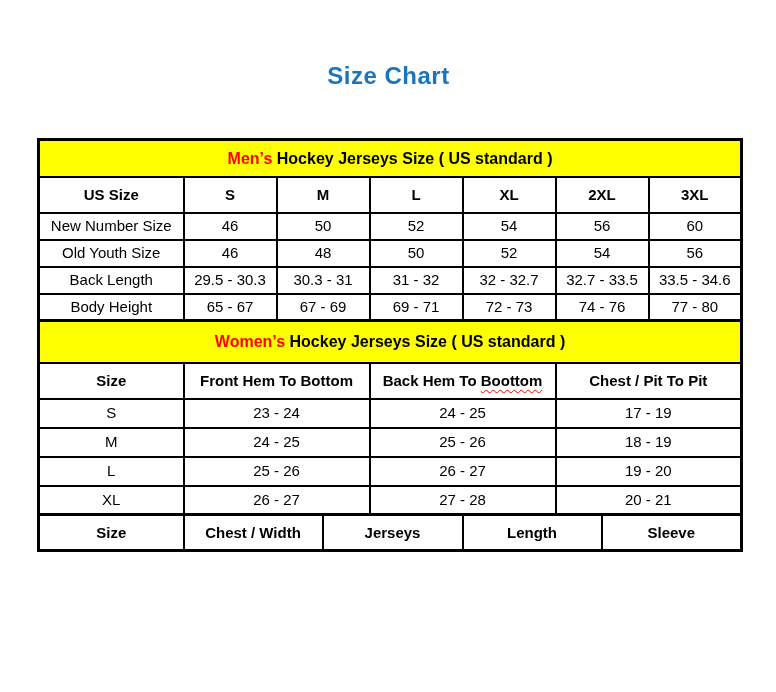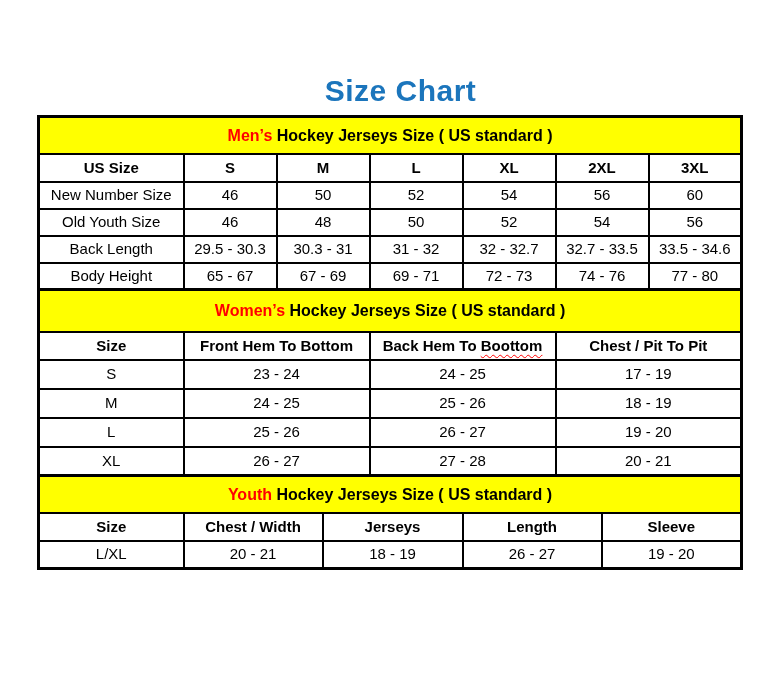--- a/index.html
+++ b/index.html
@@ -11,31 +11,31 @@
     background: #ffffff;
     font-family: "Liberation Sans", "DejaVu Sans", sans-serif;
     color: #000000;
     overflow: hidden;
   }
   .page-title {
     position: absolute;
     left: 37px;
     top: 62px;
     width: 703px;
-    margin: 12px;
+    margin: 0;
     text-align: center;
-    font-size: 30px;
+    font-size: 24px;
     font-weight: 700;
     letter-spacing: 0.5px;
     color: var(--title-blue, #1b75bc);
   }
   .tables {
     position: absolute;
     left: 37px;
-    top: 115px;
+    top: 138px;
     width: 703px;
   }
   table.tbl {
     border-collapse: collapse;
     table-layout: fixed;
     width: 703px;
     border: 3px solid #000000;
   }
   table.tbl + table.tbl { margin-top: -3px; }
   .tbl td, .tbl th {
@@ -48,21 +48,21 @@
     overflow: hidden;
     white-space: nowrap;
   }
   tr.band td {
     height: 37px;
     background: var(--band-yellow, #ffff00);
     font-size: 16px;
     font-weight: 700;
   }
   tr.band.tall td { height: 42px; }
-  tr.head th { height: 28px; font-weight: 700; }
+  tr.head th { height: 36px; font-weight: 700; }
   tr.data td { height: 27px; font-weight: 400; }
   table.womens tr.data td { height: 29px; }
   table.youth tr.data td { height: 28px; }
   td.label-bold { font-weight: 700; }
   .red { color: var(--accent-red, #ff0000); }
   .squiggle {
     text-decoration: underline wavy var(--accent-red, #ff0000) 1px;
     text-underline-offset: 3px;
     text-decoration-skip-ink: none;
   }
@@ -184,34 +184,24 @@
 
     <table class="tbl youth">
       <colgroup>
         <col style="width:145px">
         <col style="width:139px">
           <col style="width:140px">
         <col style="width:139px">
           <col style="width:140px">
       </colgroup>
       <tbody>
-          <tr class="band">
-        <td colspan="5"><span class="red">Youth</span><span> Hockey Jerseys Size ( US standard )</span></td>
-      </tr>
       <tr class="head">
         <th>Size</th>
         <th>Chest / Width</th>
         <th>Jerseys</th>
         <th>Length</th>
         <th>Sleeve</th>
       </tr>
-      <tr class="data">
-        <td class="label-bold">L/XL</td>
-        <td>20 - 21</td>
-        <td>18 - 19</td>
-        <td>26 - 27</td>
-        <td>19 - 20</td>
-      </tr>
     </tbody>
       </table>
 
   </div>
 </div>
 
 </body></html>

